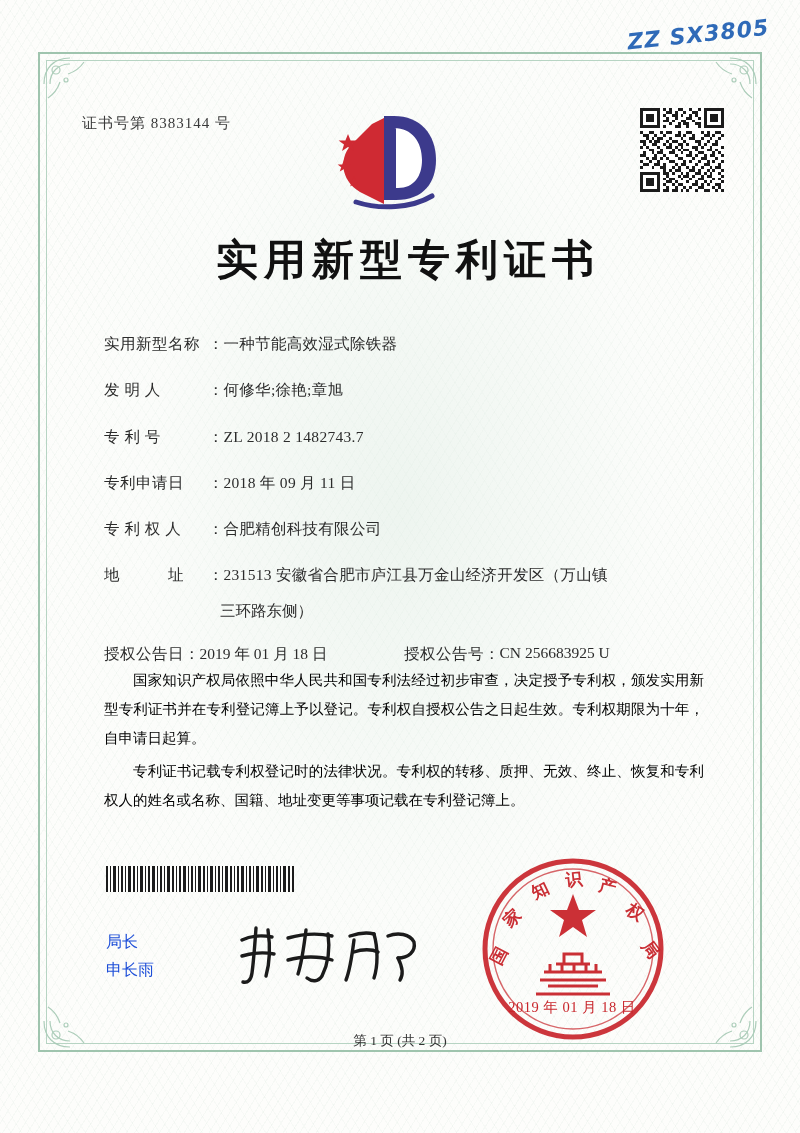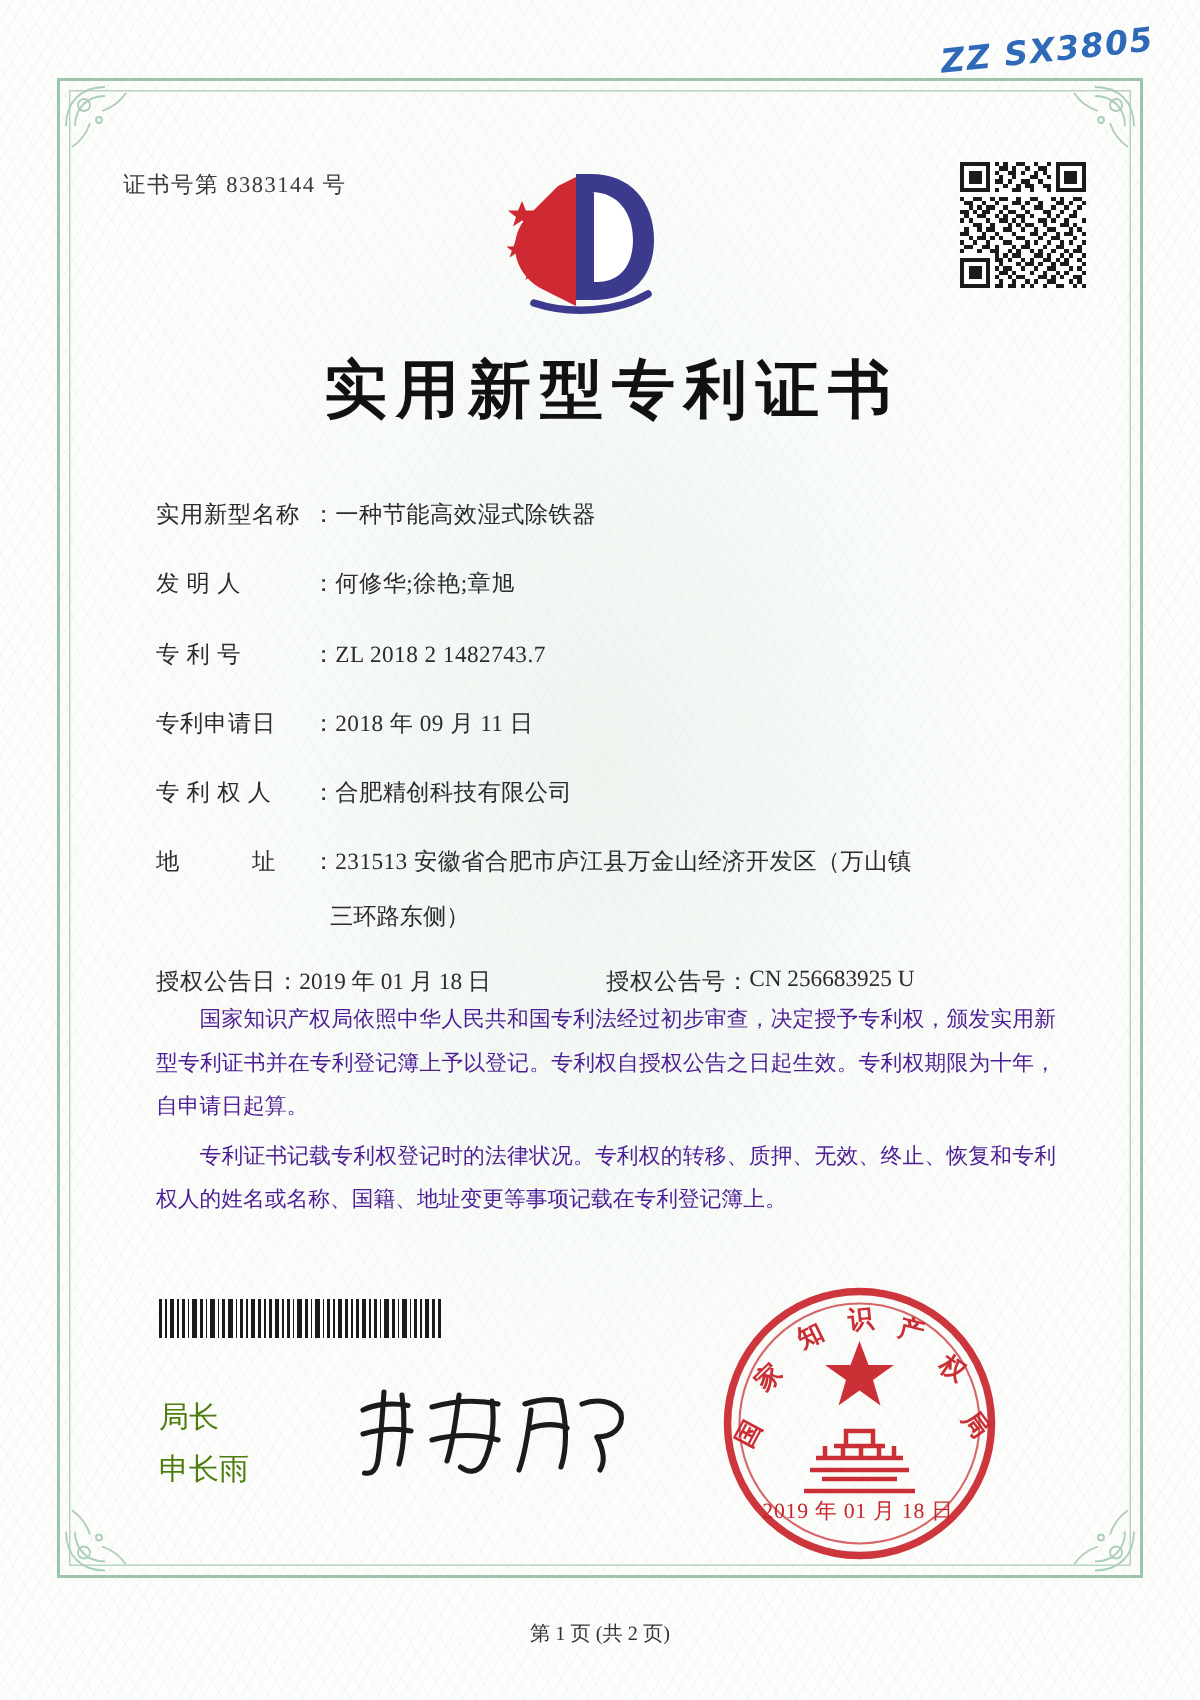--- a/index.html
+++ b/index.html
@@ -147,21 +147,21 @@
   .pub-right { display:flex; }
   .pub-label { white-space: nowrap; letter-spacing: 0.5px; }
 
   .paragraphs {
     position: absolute;
     left: 104px;
     top: 666px;
     width: 600px;
     font-size: 14.5px;
     line-height: 2.0;
-    color: #4c1d95;
+    color: #000000;
     text-align: justify;
   }
   .paragraphs p {
     margin: 0 0 4px 0;
     text-indent: 2em;
   }
 
   .barcode {
     position: absolute;
     left: 106px;
@@ -185,36 +185,36 @@
     text-align: center;
     color: #c8252b;
     font-size: 14.5px;
     letter-spacing: 0.5px;
   }
 
   .sign-block {
     position: absolute;
     left: 106px;
     top: 928px;
-    font-size: 20px;
+    font-size: 16px;
     line-height: 1.75;
-    color: #4d7c0f;
+    color: #1d4ed8;
   }
   .signature {
     position: absolute;
     left: 232px;
     top: 918px;
     width: 190px;
     height: 72px;
   }
 
   .page-no {
     position: absolute;
     left: 0; right: 0;
-    top: 1080px;
+    top: 1032px;
     text-align: center;
     font-size: 13.5px;
     color: #333;
   }
   .footnote {
     position: absolute;
     left: 0; right: 0;
     top: 1098px;
     text-align: center;
     font-size: 13.5px;

